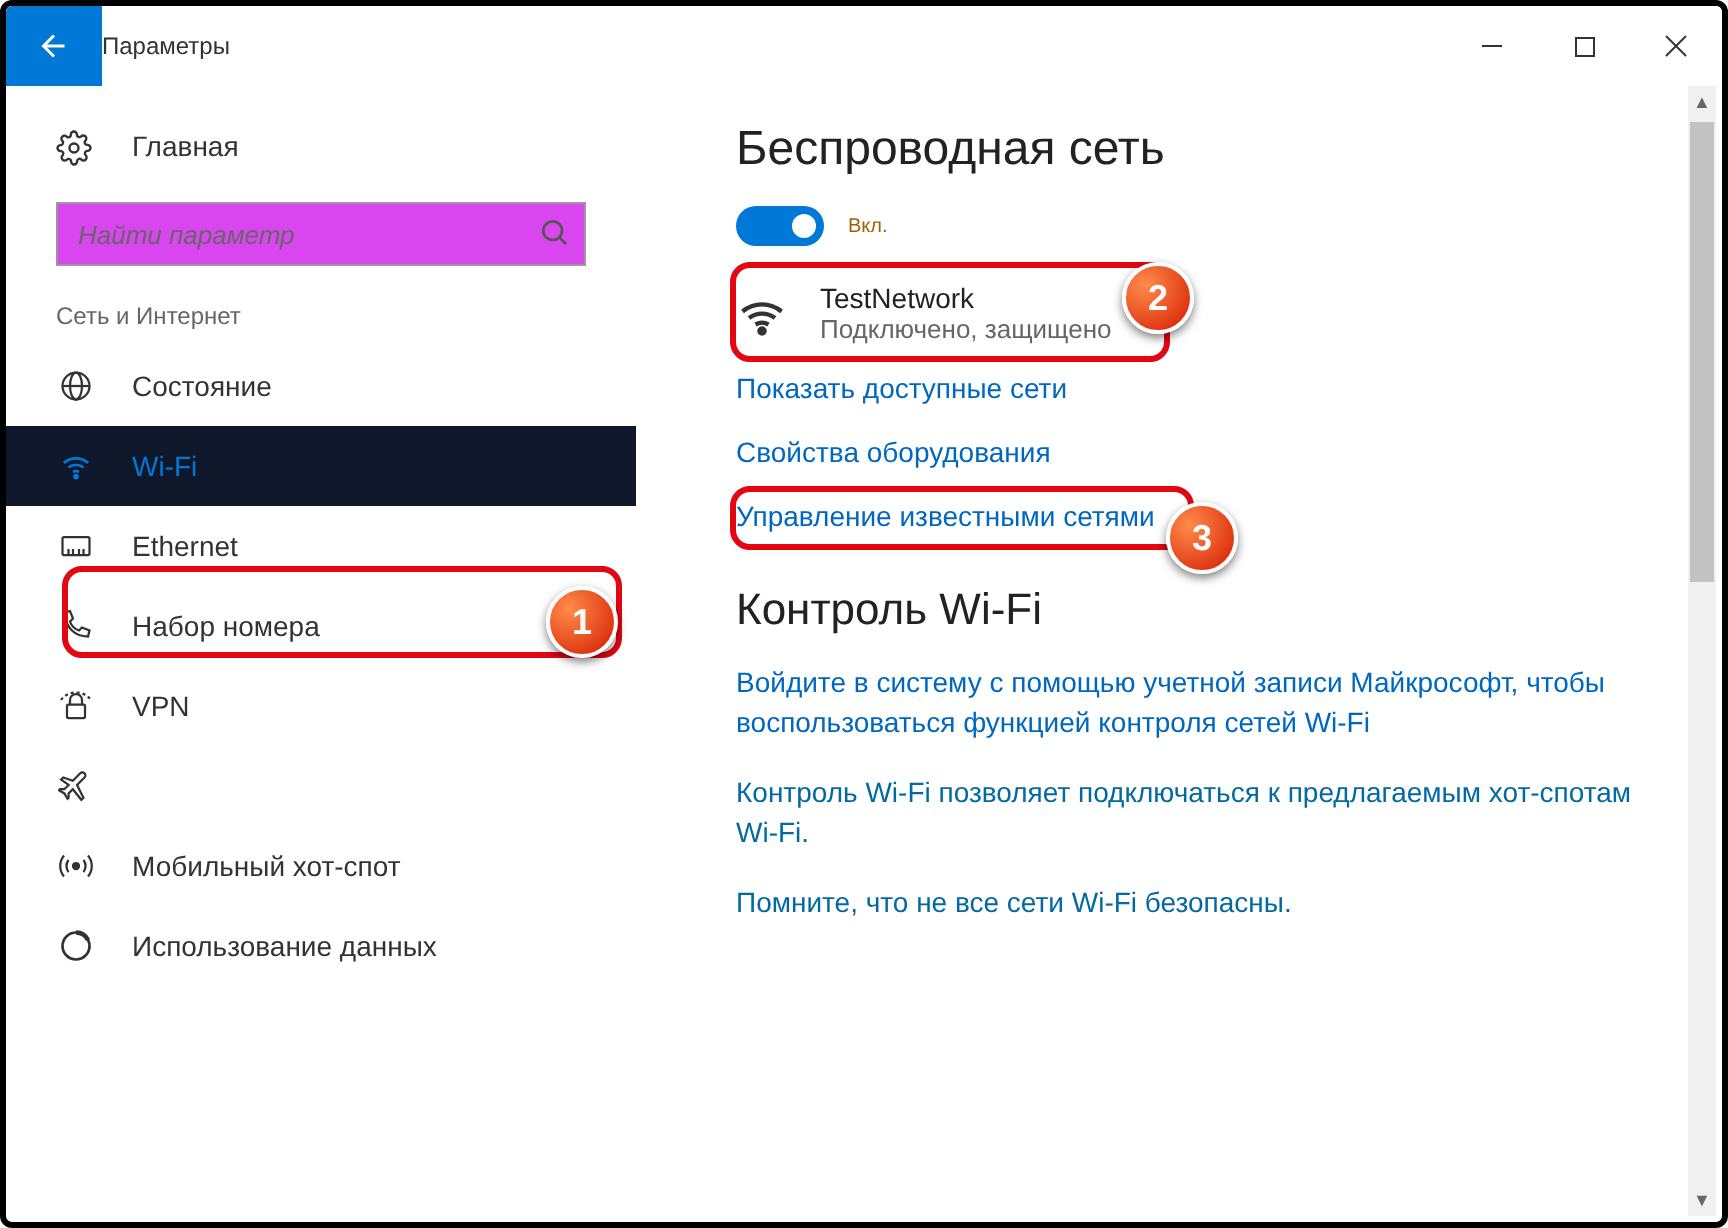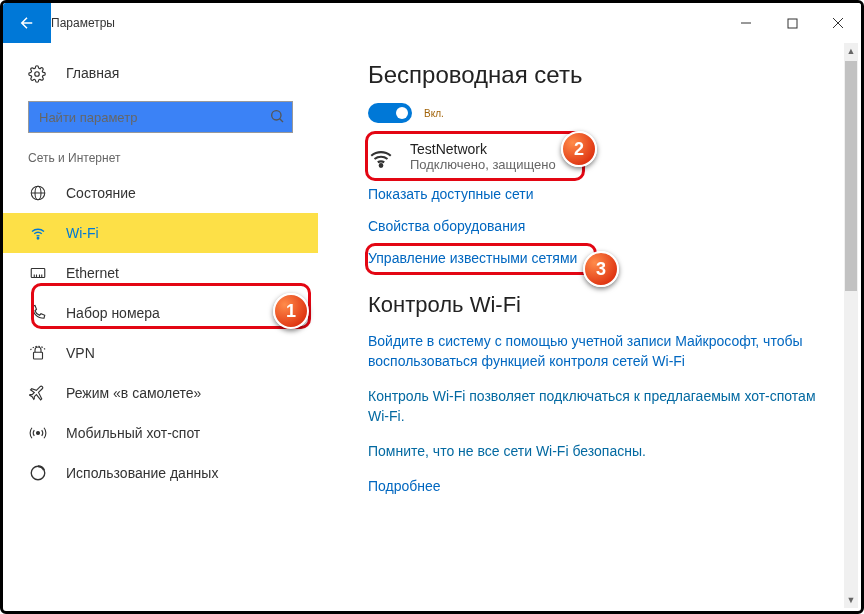--- a/index.html
+++ b/index.html
@@ -9,28 +9,28 @@
 .title { font-size: 12px; color: #333; }
 .win-controls { position: absolute; right: 0; top: 0; display: flex; }
 .win-btn { width: 46px; height: 40px; display: flex; align-items: center; justify-content: center; font-size: 13px; color: #333; cursor: pointer; }
 .content-area { display: flex; height: calc(100% - 40px); }
 .sidebar { width: 315px; padding: 12px 0 0 0; }
 .home-row { display: flex; align-items: flex-start; padding: 10px 25px; cursor: pointer; }
 .home-row .icon { width: 20px; margin-right: 18px; color: #333; }
 .home-row .label { font-size: 14px; color: #333; }
 .search-wrap { padding: 8px 25px 14px 25px; }
 .search-box { position: relative; }
-.search-box input { width: 100%; height: 32px; border: 1px solid #999; padding: 0 34px 0 10px; font-size: 13px; background: #3b82f6; }
+.search-box input { width: 100%; height: 32px; border: 1px solid #999; padding: 0 34px 0 10px; font-size: 13px; background: #d946ef; font-style: italic; }
 .search-box input::placeholder { color: #666; }
 .search-icon { position: absolute; right: 8px; top: 7px; color: #555; pointer-events: none; }
 .category-label { padding: 4px 25px 8px 25px; font-size: 12px; color: #666; }
 .nav-item { display: flex; align-items: center; padding: 11px 25px; cursor: pointer; position: relative; text-align: center; }
 .nav-item .icon { width: 20px; margin-right: 18px; color: #333; display: flex; justify-content: center; }
 .nav-item .label { font-size: 14px; color: #333; }
-.nav-item.selected { background: #fde047; }
+.nav-item.selected { background: #0f172a; }
 .nav-item.selected .label { color: #0078d7; }
 .nav-item.selected .icon { color: #0078d7; }
 .main { flex: 1; padding: 18px 30px 0 50px; overflow-y: auto; position: relative; }
 .main h1 { font-size: 24px; font-weight: 400; color: #222; margin-bottom: 14px; }
 .main h2 { font-size: 22px; font-weight: 400; color: #222; margin: 26px 0 14px 0; }
 .toggle-row { display: flex; align-items: center; margin-bottom: 18px; }
 .toggle { width: 44px; height: 20px; border-radius: 10px; background: #0078d7; position: relative; cursor: pointer; margin-right: 12px; }
 .toggle .knob { width: 12px; height: 12px; border-radius: 50%; background: #fff; position: absolute; right: 4px; top: 4px; }
 .toggle-label { font-size: 10px; color: #a16207; }
 .network-row { display: flex; align-items: flex-end; margin-bottom: 14px; }
@@ -170,21 +170,20 @@
         </span>
       <span class="label">VPN</span>
     </div>
 
     <div class="nav-item">
       <span class="icon">
           <svg width="18" height="18" viewBox="0 0 24 24" fill="none" stroke="#333" stroke-width="1.5">
             <path d="M21 14l-9-3V4a2 2 0 0 0-4 0v7l-6 3v2l6-1v4l-2 2v1l4-1 4 1v-1l-2-2v-4l9 1z" transform="rotate(45 12 12)"></path>
           </svg>
         </span>
-      <span class="label">Режим «в самолете»</span>
     </div>
 
     <div class="nav-item">
       <span class="icon">
           <svg width="18" height="18" viewBox="0 0 24 24" fill="none" stroke="#333" stroke-width="1.5">
             <circle cx="12" cy="12" r="2" fill="#333"></circle>
             <path d="M7 8a7 7 0 0 0 0 8M17 8a7 7 0 0 1 0 8M4 5a11 11 0 0 0 0 14M20 5a11 11 0 0 1 0 14"></path>
           </svg>
         </span>
       <span class="label">Мобильный хот-спот</span>
@@ -227,21 +226,20 @@
     </div>
 
     <a class="link">Показать доступные сети</a>
     <a class="link">Свойства оборудования</a>
     <a class="link">Управление известными сетями</a>
 
     <h2>Контроль Wi-Fi</h2>
     <a class="link" style="line-height:1.4;">Войдите в систему с помощью учетной записи Майкрософт, чтобы воспользоваться функцией контроля сетей Wi-Fi</a>
     <p class="body-text">Контроль Wi-Fi позволяет подключаться к предлагаемым хот-спотам Wi-Fi.</p>
     <p class="body-text">Помните, что не все сети Wi-Fi безопасны.</p>
-    <a class="link">Подробнее</a>
   </div>
 </div>
 
 <div class="scrollbar-v">
   <div class="arrow up">▲</div>
   <div class="thumb"></div>
   <div class="arrow down">▼</div>
 </div>
 
 <div class="annot annot-1"></div>

